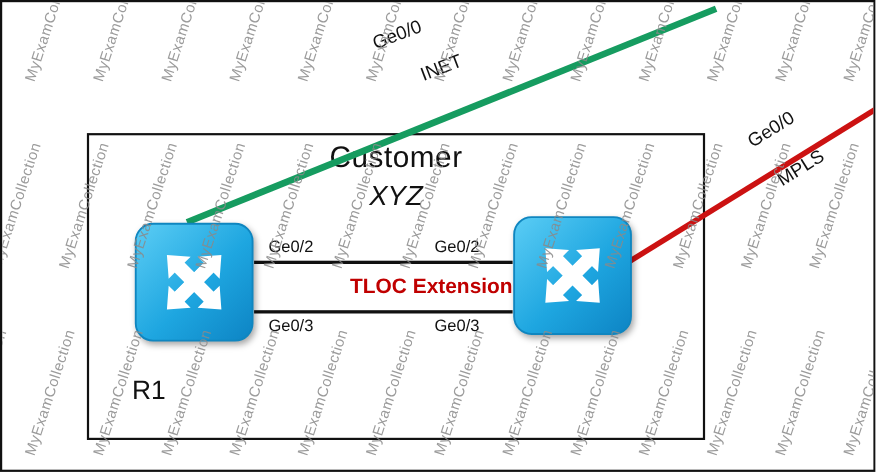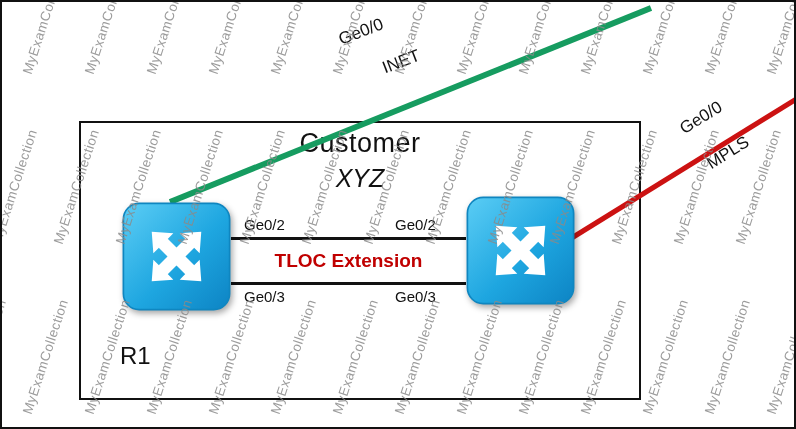--- a/index.html
+++ b/index.html
@@ -83,21 +83,21 @@
   }
   .ge02-left  { left: 242px; top: 214px; }
   .ge02-right { left: 393px; top: 214px; }
   .ge03-left  { left: 242px; top: 286px; }
   .ge03-right { left: 393px; top: 286px; }
 
   .tloc-label {
     position: absolute;
     left: 229px; top: 248px;
     width: 235px;
-    text-align: center;
+    text-align: right;
     font-size: 19px;
     font-weight: bold;
     z-index: 4;
     white-space: nowrap;
   }
 
   .wan-label {
     position: absolute;
     font-size: 17px;
     color: #111111;

